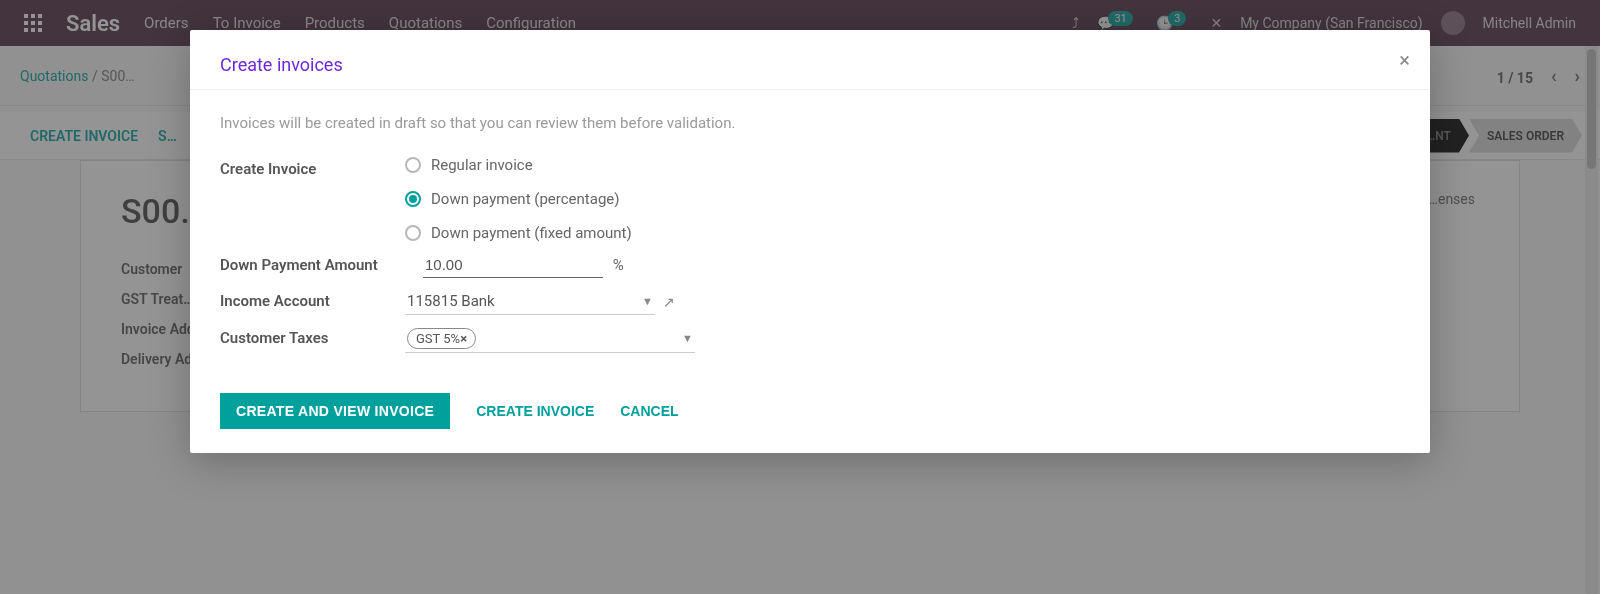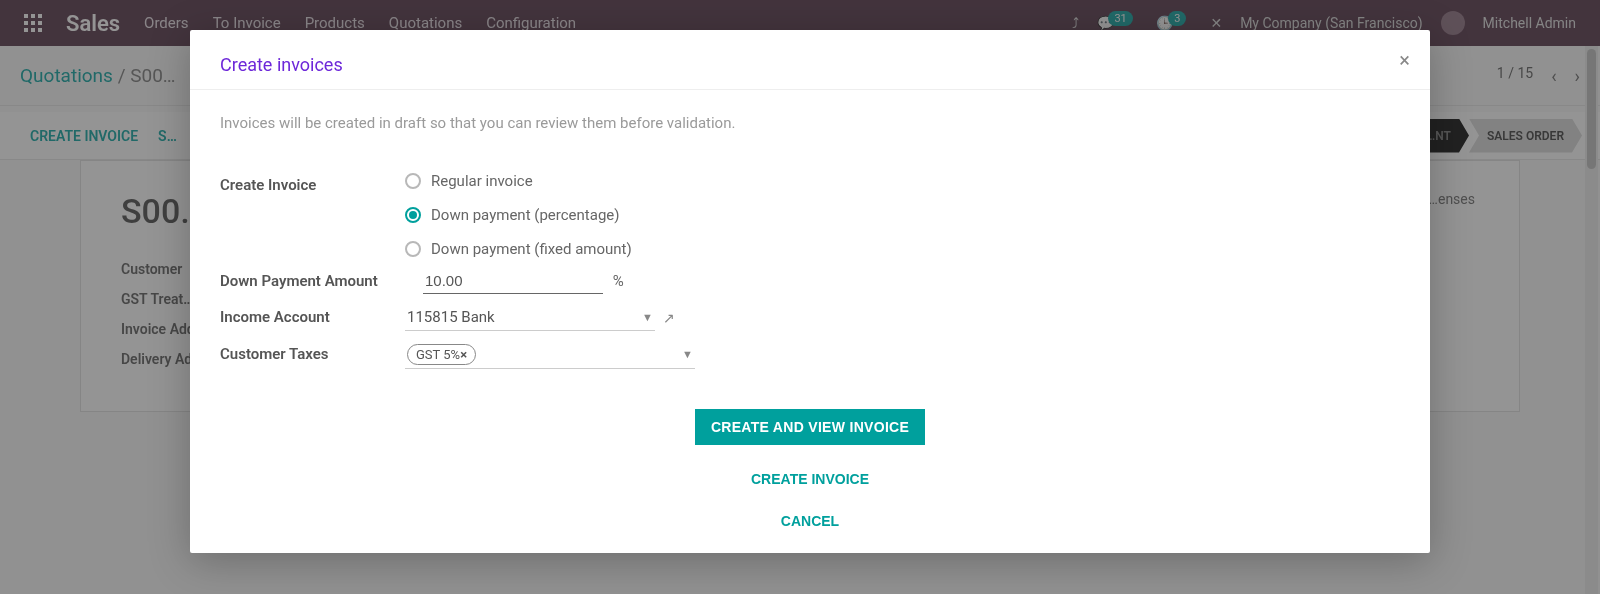--- a/index.html
+++ b/index.html
@@ -11,25 +11,25 @@
   .apps-icon span { background:#fff; }
   .brand { font-size:22px; font-weight:600; }
   .menu { display:flex; gap:24px; font-size:15px; color:#e7dde4; }
   .topnav-right { margin-left:auto; display:flex; align-items:center; gap:18px; font-size:14px; color:#ddd; }
   .badge-pill { background:#00a09d; color:#fff; font-size:11px; padding:1px 6px; border-radius:8px; position:relative; top:-6px; left:-6px;margin-top:36px; }
   .avatar { width:24px; height:24px; border-radius:50%; background:#8a6b7c; display:inline-block; }
   .iconish { display:inline-block; }
 
   
   .controlbar { height:60px; display:flex; align-items:center; padding:0 20px; gap:18px; border-bottom:1px solid #e5e5e5; background:#f9f9f9; position:relative; }
-  .breadcrumb { color:#777; font-size:19px; }
+  .breadcrumb { color:#777; font-size:14px; }
   .breadcrumb a { color:#00a09d; }
   .btn-edit { background:#00a09d; color:#fff; border:none; padding:8px 14px; font-weight:600; font-size:14px; }
   .btn-create { background:transparent; color:#00a09d; border:none; padding:8px 10px; font-weight:600; font-size:14px; }
-  .pager { margin-left:auto; display:flex; align-items:flex-start; gap:18px; color:#555; font-size:14px; }
+  .pager { margin-left:auto; display:flex; align-items:flex-end; gap:18px; color:#555; font-size:14px;font-weight:bold; }
   .chev { font-size:18px; color:#666; }
 
   
   .actionrow { height:48px; display:flex; align-items:center; padding:0 30px; gap:20px; color:#00a09d; font-weight:600; font-size:14px; background:#fff; border-bottom:1px solid #e5e5e5; position:relative; }
   .status-stages { position:absolute; right:18px; top:0; bottom:0; display:flex; align-items:center; gap:0; font-size:12px; font-weight:600; color:#777; }
   .stage { background:#000000; padding:10px 18px; clip-path: polygon(0 0, calc(100% - 10px) 0, 100% 50%, calc(100% - 10px) 100%, 0 100%, 10px 50%); }
   .stage.active { background:#d7d7d7; color:#333; }
 
   
   .sheet { background:#fff; margin:0 80px; border:1px solid #ddd; padding:30px 40px; position:relative; }
@@ -38,38 +38,38 @@
   .formrow .lbl { width:180px; font-weight:600; color:#555; }
   .formrow .val { color:#00a09d; }
   .right-panel-hint { position:absolute; right:44px; top:30px; color:#666; font-size:14px; }
 
   
   .overlay { position:absolute; inset:0; background:rgba(60,60,60,0.55); }
   .modal { position:absolute; left:190px; right:170px; top:30px; background:#fff; border-radius:2px; box-shadow:0 8px 40px rgba(0,0,0,.25); padding:24px 30px; }
   .modal-title { font-size:18px; color:#6d28d9; margin-bottom:14px; }
   .modal-close { position:absolute; right:20px; top:18px; font-size:20px; color:#888; cursor:pointer; }
   .modal-hr { border:none; border-top:1px solid #eee; margin:0 -30px 24px; }
-  .modal-desc { color:#9a9a9a; font-size:15px; margin-bottom:40px; }
+  .modal-desc { color:#9a9a9a; font-size:15px; margin-bottom:24px; }
   .mrow { display:flex; align-items:flex-start; margin:10px 0; font-size:15px; color:#555; }
   .mrow .mlbl { width:185px; font-weight:600; color:#555; padding-top:4px; line-height:1.3; }
   .mrow .mval { flex:1; }
   .radio-col { display:flex; flex-direction:column; gap:16px; }
   .radio-item { display:flex; align-items:center; gap:10px; color:#666; cursor:pointer; }
   .radio-dot { width:16px; height:16px; border:2px solid #b8b8b8; border-radius:50%; display:inline-flex; align-items:center; justify-content:center; }
   .radio-dot.sel { border-color:#00a09d; }
   .radio-dot.sel::after { content:""; width:8px; height:8px; background:#00a09d; border-radius:50%; }
   .text-input { border:none; border-bottom:1px solid #666; font-size:15px; padding:4px 2px; width:180px; outline:none; color:#555;margin-left:18px; }
   .suffix { margin-left:6px; color:#666; }
   .select-like { display:flex; align-items:center; gap:10px; border-bottom:1px solid #ccc; width:250px; padding:4px 2px; color:#555; justify-content:space-between; }
   .dropdown-caret { color:#888; font-size:11px; }
   .ext-link { color:#888; font-size:14px; margin-left:8px; }
   .tag { display:inline-flex; align-items:center; border:1px solid #888; border-radius:12px; padding:2px 8px; font-size:13px; color:#555; }
   .tag .x { font-weight:700; }
   .tax-wrap { display:flex; align-items:center; border-bottom:1px solid #ccc; width:290px; padding:3px 2px; justify-content:space-between; }
-  .modal-footer { margin-top:40px; display:flex; gap:26px; align-items:center;flex-direction:column; }
+  .modal-footer { margin-top:40px; display:flex; gap:26px; align-items:center; }
   .btn-primary { background:#00a09d; color:#fff; border:none; padding:10px 16px; font-weight:700; font-size:14px; letter-spacing:.3px; }
   .btn-link { background:transparent; color:#00a09d; border:none; font-weight:700; font-size:14px; }
 
   .scrollbar { position:absolute; right:2px; top:46px; bottom:0; width:13px; background:#eaeaea; }
   .scrollbar-thumb { position:absolute; left:2px; right:2px; top:3px; height:120px; background:#bdbdbd; border-radius:5px; }
 </style>
 </head>
 <body>
 
 <div class="topnav">

